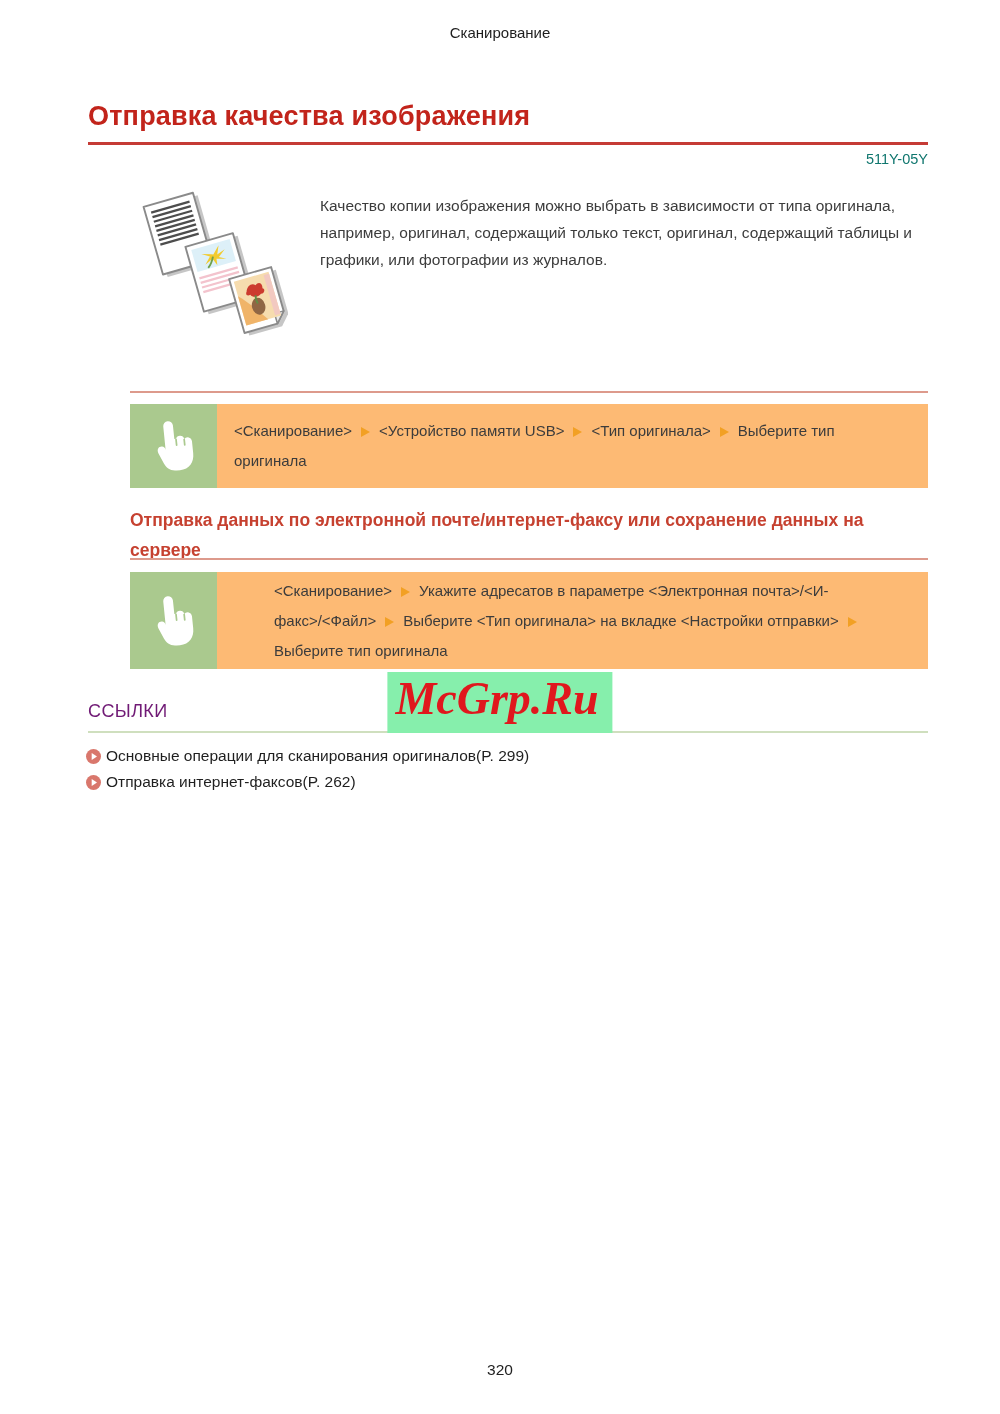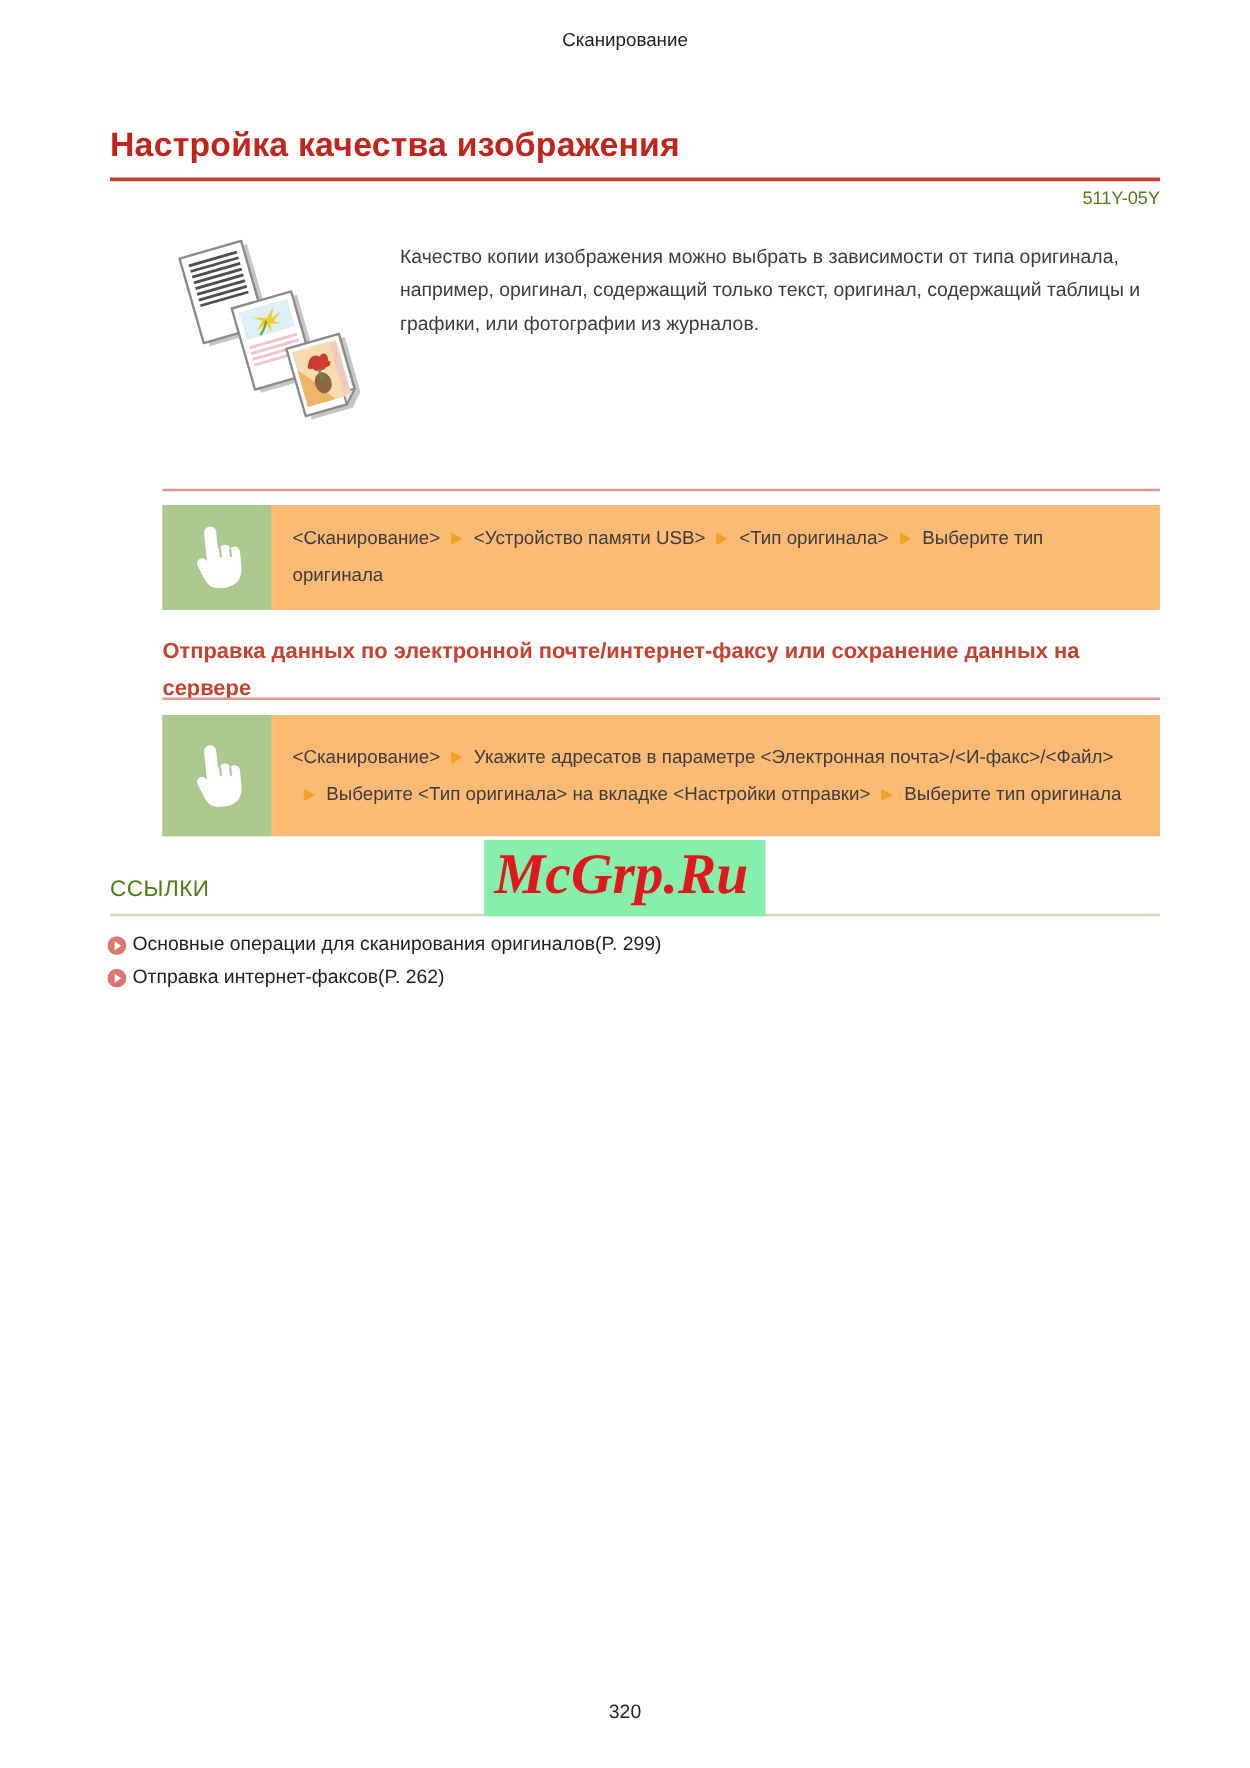--- a/index.html
+++ b/index.html
@@ -12,21 +12,21 @@
     font-size:15px;color:#1e1e1e;
   }
   .page-title{
     position:absolute;left:88px;top:101px;font-size:27px;font-weight:bold;
     color:#c2241b;letter-spacing:.2px;white-space:nowrap;
   }
   .title-rule{
     position:absolute;left:88px;width:840px;top:142px;height:3px;background:#c53b35;
   }
   .doc-code{
-    position:absolute;right:72px;top:151px;font-size:14.5px;color:#4d7c0f;
+    position:absolute;right:72px;top:151px;font-size:14.5px;color:#0f766e;
   }
   .illustration{position:absolute;left:136px;top:186px;width:152px;height:152px;}
   .intro{
     position:absolute;left:320px;top:192px;width:616px;
     font-size:15.5px;line-height:27px;color:#3c3c3c;
   }
   .section-heading{
     position:absolute;left:130px;width:798px;
     font-size:17.5px;font-weight:bold;color:#c64130;line-height:30px;
   }
@@ -35,34 +35,34 @@
   .section-rule{
     position:absolute;left:130px;width:798px;height:2px;background:#dd9a8c;
   }
   .s1-rule{top:391px;}
   .s2-rule{top:558px;}
   .instruction-bar{
     position:absolute;left:130px;width:798px;background:#fdba74;
     display:flex;align-items:stretch;
   }
   .bar1{top:404px;height:84px;}
-  .bar2{top:572px;height:97px;}
+  .bar2{top:572px;height:97px;gap:40px;}
   .handbox{
     width:87px;flex:0 0 87px;background:#aac98e;
     display:flex;align-items:center;justify-content:center;
   }
   .steps-wrap{flex:1;display:flex;align-items:center;padding:0 17px;}
   .steps{font-size:15px;line-height:30px;color:#3c3c3c;}
   .step-arrow{
     display:inline-block;width:0;height:0;
     border-left:9px solid #f2a024;border-top:5.5px solid transparent;border-bottom:5.5px solid transparent;
     margin:0 9px;vertical-align:-1px;
   }
   .links-heading{
-    position:absolute;left:88px;top:701px;font-size:18px;color:#4d7c0f;letter-spacing:.4px;
+    position:absolute;left:88px;top:701px;font-size:18px;color:#701a75;letter-spacing:.4px;
   }
   .links-rule{
     position:absolute;left:88px;width:840px;top:731px;height:2px;background:#cfdfbe;z-index:1;
   }
   .watermark{
     position:absolute;left:50%;top:672px;transform:translateX(-50%);
     font-family:"Liberation Serif","DejaVu Serif",serif;font-style:italic;font-weight:bold;
     font-size:46px;color:#e0171d;background:#86efac;padding:0 14px 8px 8px;z-index:2;white-space:nowrap;
   }
   .link-row{
@@ -76,21 +76,21 @@
     position:absolute;left:0;right:0;top:1361px;text-align:center;font-size:15.5px;color:#222222;
   }
 </style>
 </head>
 <body>
 
 <div class="page">
 
   <div class="top-header">Сканирование</div>
 
-  <h1 class="page-title" style="margin:0;">Настройка качества изображения</h1>
+  <h1 class="page-title" style="margin:0;">Отправка качества изображения</h1>
   <div class="title-rule"></div>
   <div class="doc-code">511Y-05Y</div>
 
   <div class="illustration">
     <svg width="152" height="152" viewBox="0 0 160 160">
 
       <g transform="translate(8,22) rotate(-16)">
         <path d="M4 4 H58 V64 L46 78 H4 Z" fill="#c6c6c6"></path>
         <path d="M0 0 H54 V60 L42 74 H0 Z" fill="#ffffff" stroke="#8a8a8a" stroke-width="2" stroke-linejoin="round"></path>
         <path d="M54 60 L42 74 L42 61 Q42 60 43.5 60 Z" fill="#ececec" stroke="#8a8a8a" stroke-width="1.6" stroke-linejoin="round"></path>

